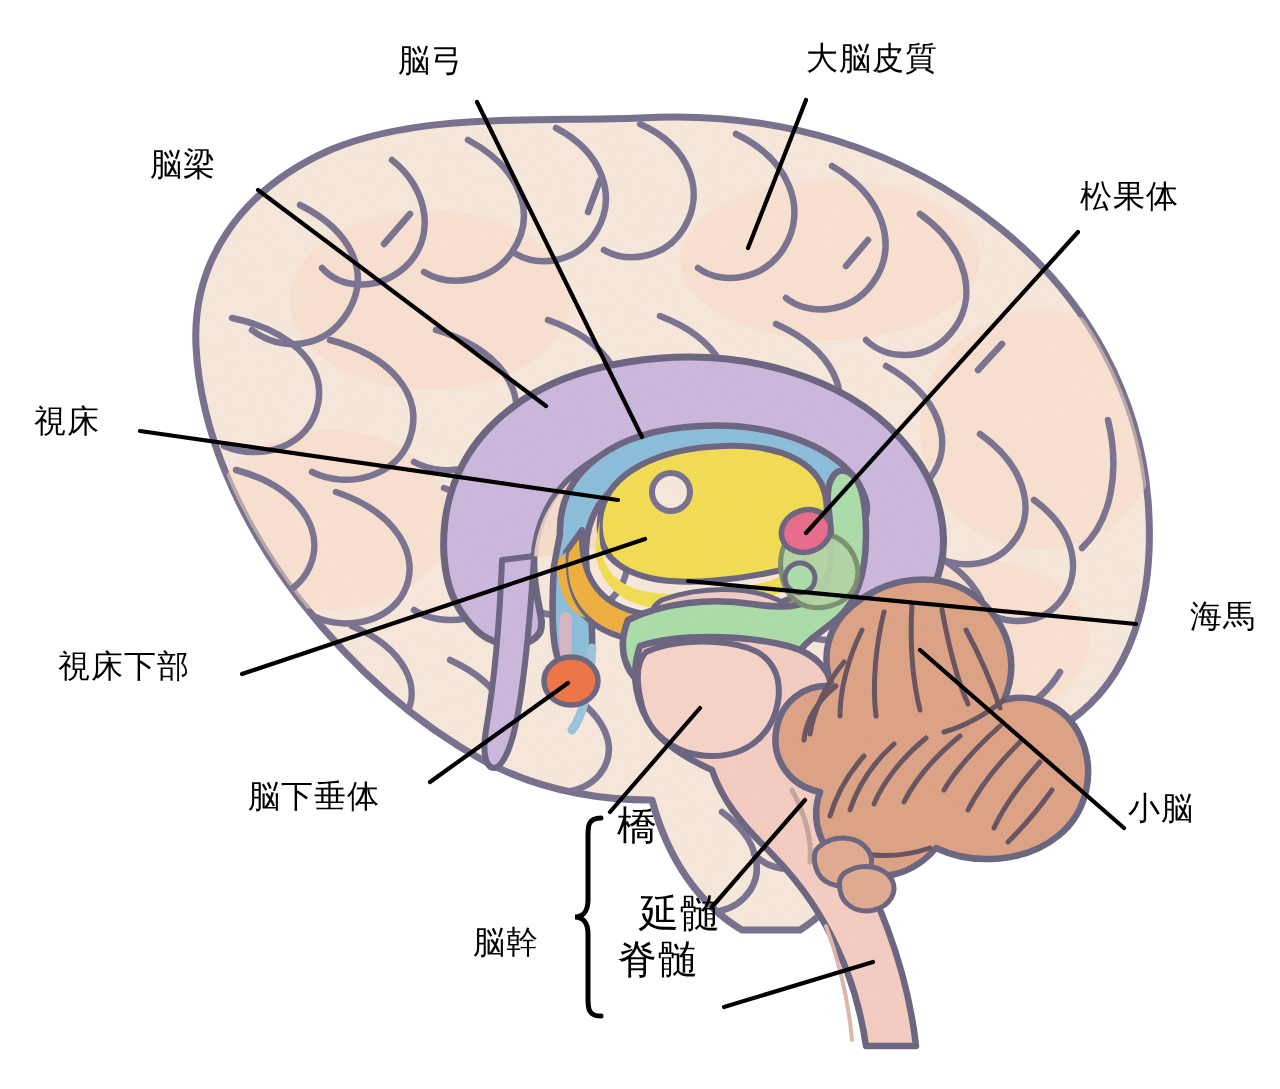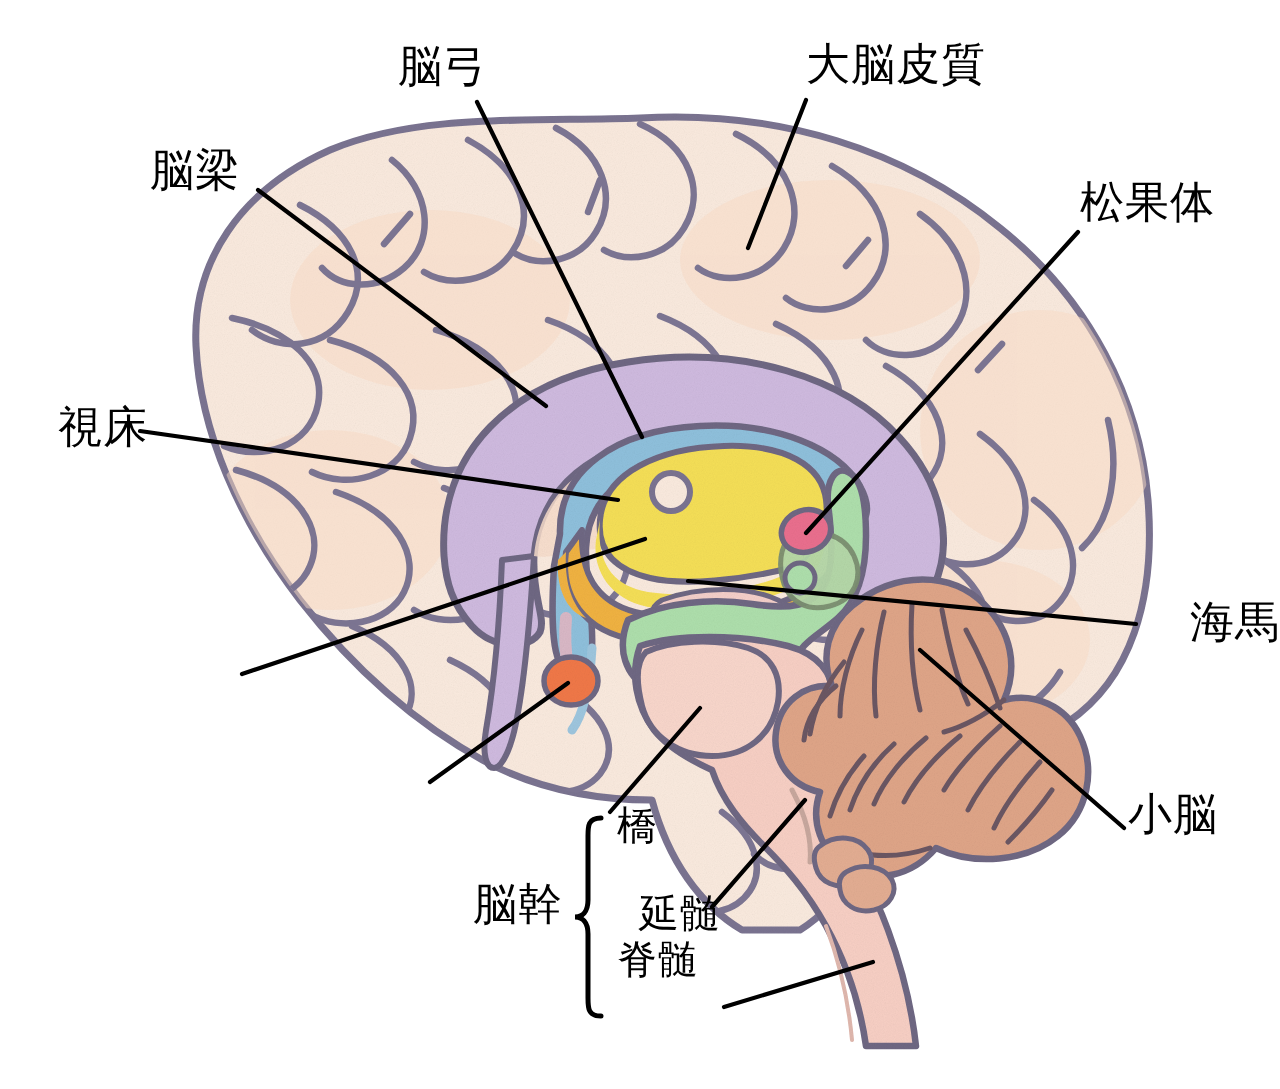--- a/index.html
+++ b/index.html
@@ -1,20 +1,20 @@
 <!DOCTYPE html>
 <html><head>
 <meta charset="utf-8">
 <style>
   html,body{margin:0;padding:0;background:#ffffff;}
   body{width:1280px;height:1089px;overflow:hidden;font-family:"Liberation Sans","DejaVu Sans",sans-serif;}
   #stage{position:relative;width:1280px;height:1089px;background:#ffffff;}
   #art{position:absolute;left:0;top:0;width:1280px;height:1089px;}
   .lbl{position:absolute;color:#000000;font-family:"DejaVu Sans","Liberation Sans",sans-serif;
-       font-size:44px;line-height:1;white-space:nowrap;letter-spacing:1px;}
+       font-size:32px;line-height:1;white-space:nowrap;letter-spacing:1px;}
   .lbl.small{font-size:40px;}
 </style>
 </head>
 <body>
 
 <div id="stage">
 
   <svg id="art" viewBox="0 0 1280 1089" xmlns="http://www.w3.org/2000/svg">
     <defs>
       <filter id="grain" x="-10%" y="-10%" width="120%" height="120%">
@@ -241,29 +241,31 @@
   </svg>
 
   <div class="lbl" style="left:150px;  top:148px;">脳梁</div>
 
   <div class="lbl" style="left:398px;  top:44px;">脳弓</div>
 
   <div class="lbl" style="left:806px;  top:42px;">大脳皮質</div>
 
   <div class="lbl" style="left:1080px; top:180px;">松果体</div>
 
-  <div class="lbl" style="left:58px;   top:405px;">視床</div>
-
-
+  <div class="lbl" style="left:34px;   top:405px;">視床</div>
+
+  <div class="lbl" style="left:58px;   top:650px;">視床下部</div>
+
+  <div class="lbl" style="left:248px;  top:780px;">脳下垂体</div>
 
   <div class="lbl" style="left:1190px; top:600px;">海馬</div>
 
   <div class="lbl" style="left:1128px; top:792px;">小脳</div>
 
-  <div class="lbl" style="left:473px;  top:882px;">脳幹</div>
+  <div class="lbl" style="left:473px;  top:926px;">脳幹</div>
 
   <div class="lbl small" style="left:617px; top:805px;">橋</div>
 
   <div class="lbl small" style="left:639px; top:893px;">延髄</div>
 
   <div class="lbl small" style="left:617px; top:939px;">脊髄</div>
 
 </div>
 
 </body></html>

